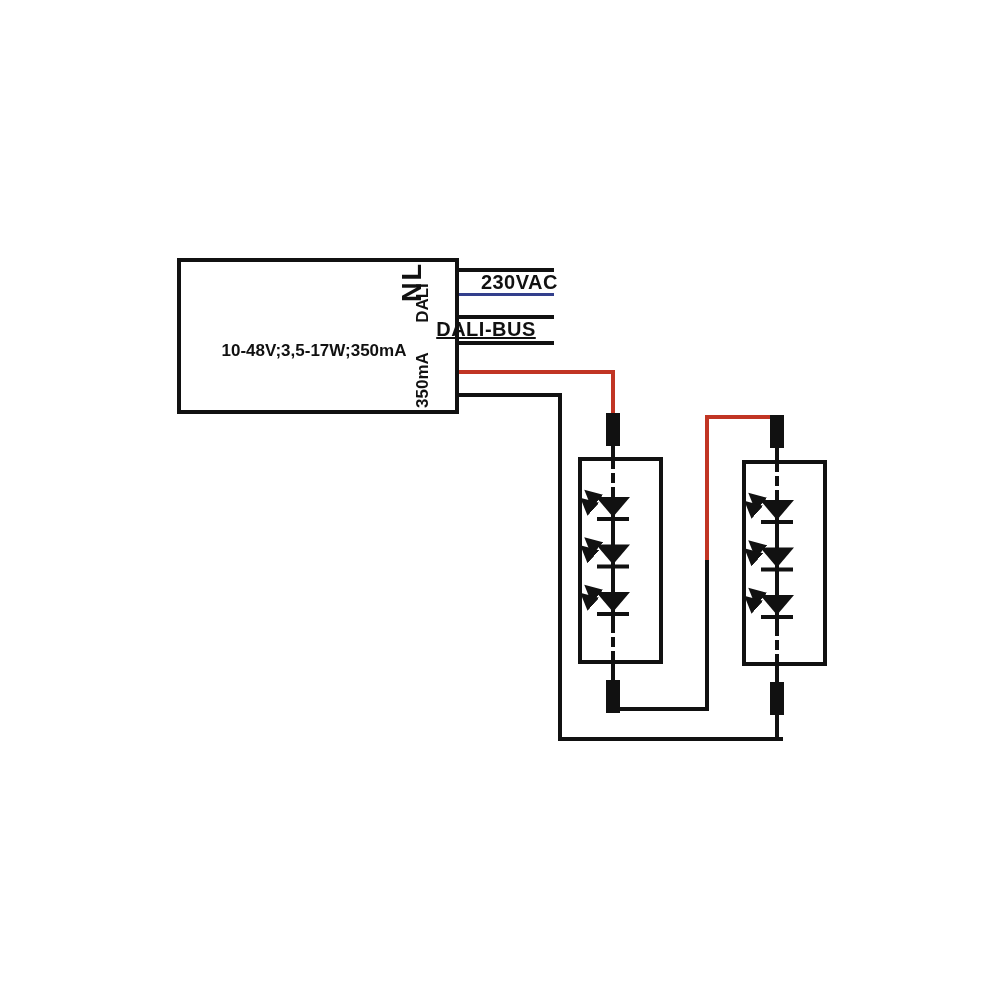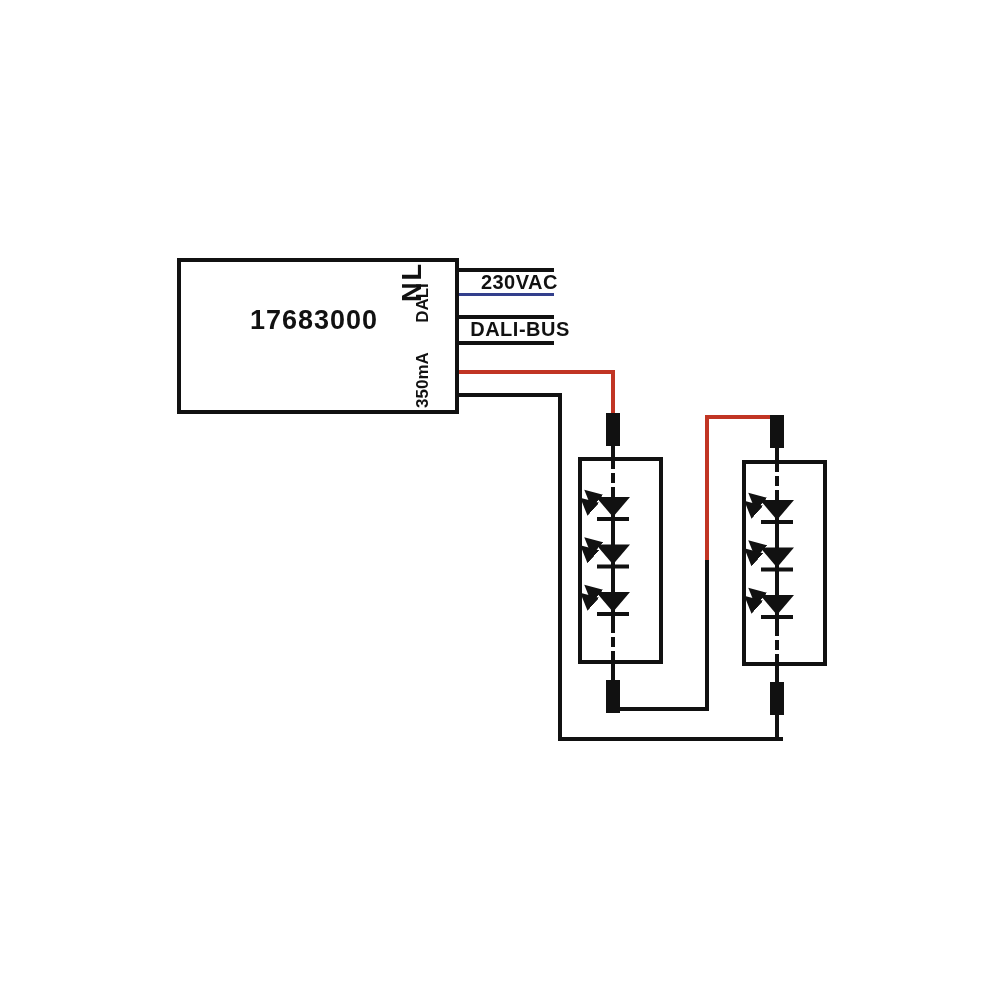--- a/index.html
+++ b/index.html
@@ -45,33 +45,33 @@
   .led-module svg{position:absolute;left:0;top:0;}
   
   .connector{position:absolute;width:14px;height:33px;background:#111;}
 </style>
 </head>
 <body>
 
 <div class="canvas">
 
   <div class="driver-box">
-    <div class="driver-part">17683000</div>
+    <div class="driver-specs">10-48V;3,5-17W;350mA</div>
     <div class="vlabel vlabel-nl">NL</div>
     <div class="vlabel vlabel-dali">DALI</div>
     <div class="vlabel vlabel-350">350mA</div>
   </div>
 
   <div class="wire" style="left:459px;top:268px;width:95px;height:4px;"></div>
   <div class="wire blue" style="left:459px;top:293px;width:95px;height:3px;"></div>
   <div class="wire-label" style="left:468px;top:271px;width:90px;text-align:right;">230VAC</div>
 
   <div class="wire" style="left:459px;top:315px;width:95px;height:4px;"></div>
   <div class="wire" style="left:459px;top:341px;width:95px;height:4px;"></div>
-  <div class="wire-label" style="left:470px;top:318px;width:100px;">DALI-BUS</div>
+  <div class="wire-label" style="left:436px;top:318px;width:100px;text-decoration:underline;">DALI-BUS</div>
 
   <div class="wire red" style="left:459px;top:370px;width:156px;height:4px;"></div>
   <div class="wire red" style="left:611px;top:372px;width:4px;height:43px;"></div>
 
   <div class="wire" style="left:459px;top:393px;width:103px;height:4px;"></div>
   <div class="wire" style="left:558px;top:395px;width:4px;height:346px;"></div>
   <div class="wire" style="left:558px;top:737px;width:225px;height:4px;"></div>
   <div class="wire" style="left:775px;top:710px;width:4px;height:31px;"></div>
 
   <div class="wire" style="left:613px;top:707px;width:96px;height:4px;"></div>

